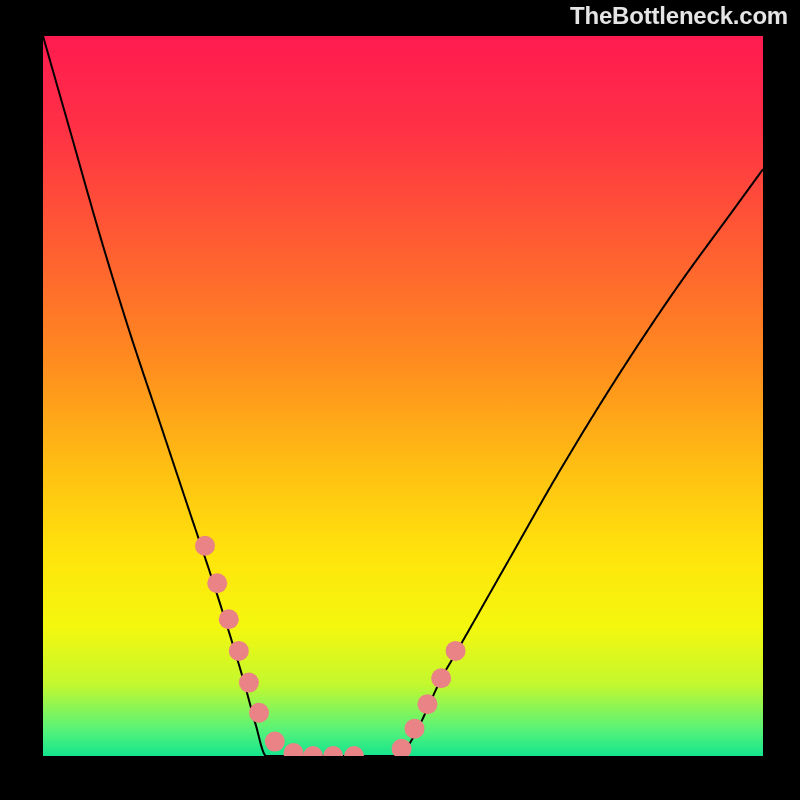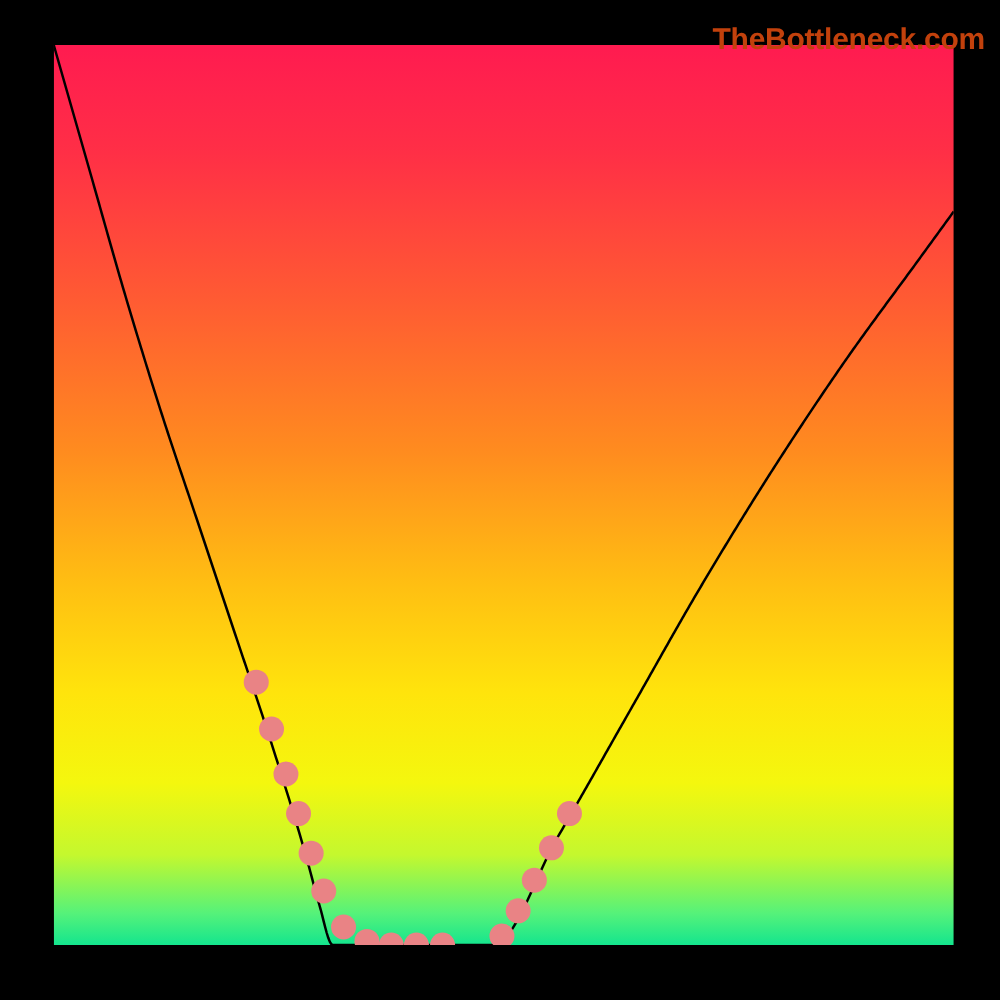--- a/index.html
+++ b/index.html
@@ -12,23 +12,23 @@
     font-family: Arial, Helvetica, sans-serif;
   }
   .frame {
     position: relative;
     width: 800px;
     height: 800px;
     background: #000;
   }
   .watermark {
     position: absolute;
-    top: 18px;
+    top: 2px;
     right: 12px;
-    color: #c2410c;
+    color: #e5e5e5;
     font-size: 24px;
     font-weight: 600;
     letter-spacing: -0.2px;
     z-index: 5;
   }
   .plot-wrap {
     position: absolute;
     left: 43px;
     top: 36px;
     width: 720px;

